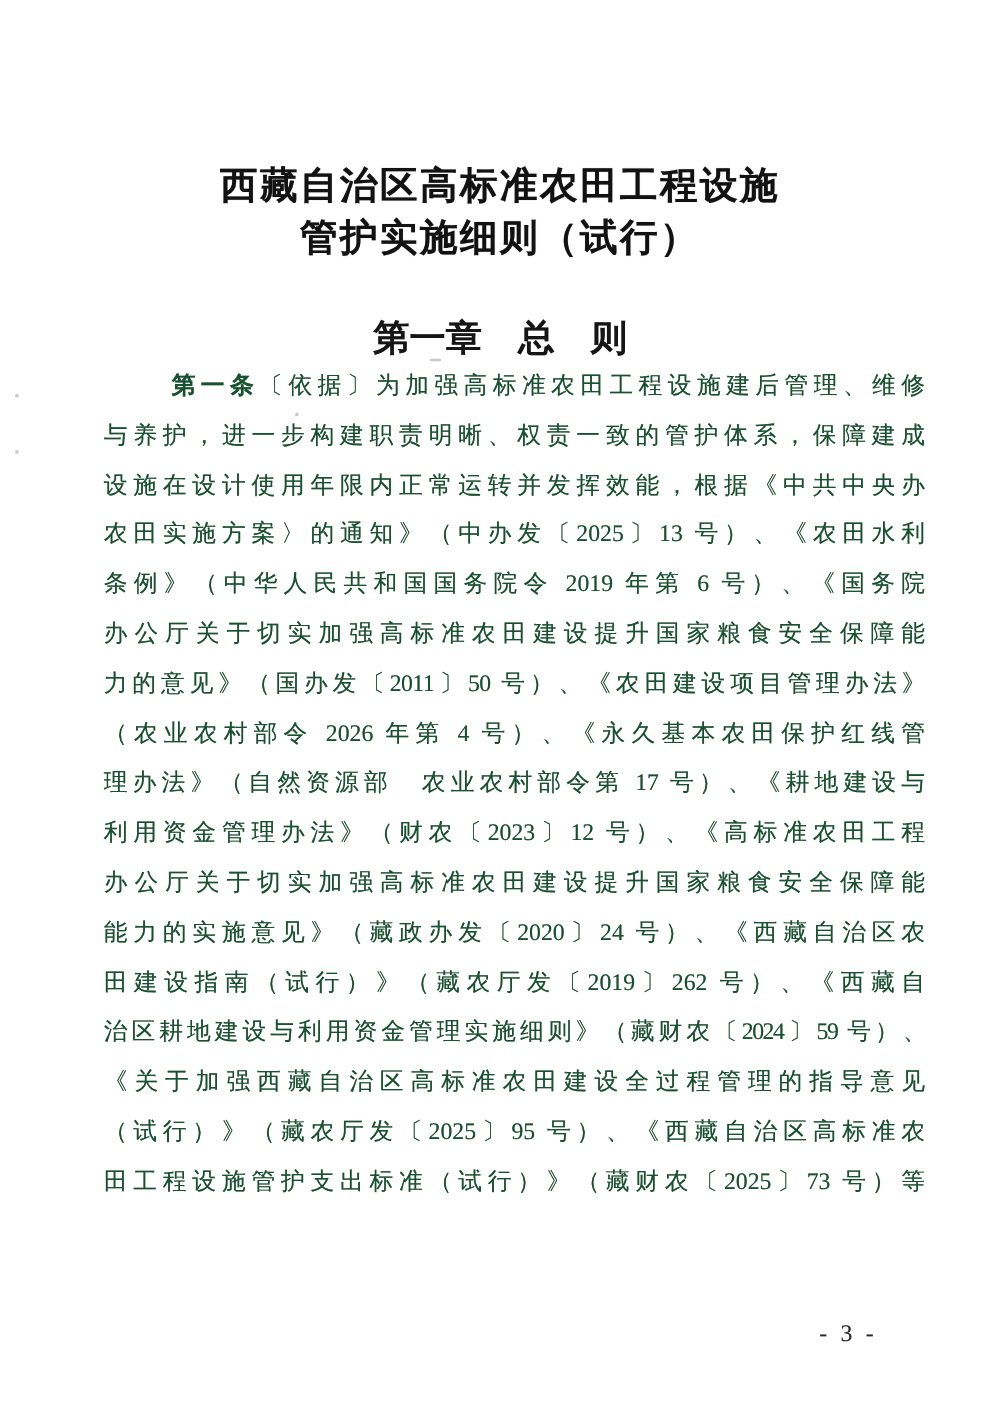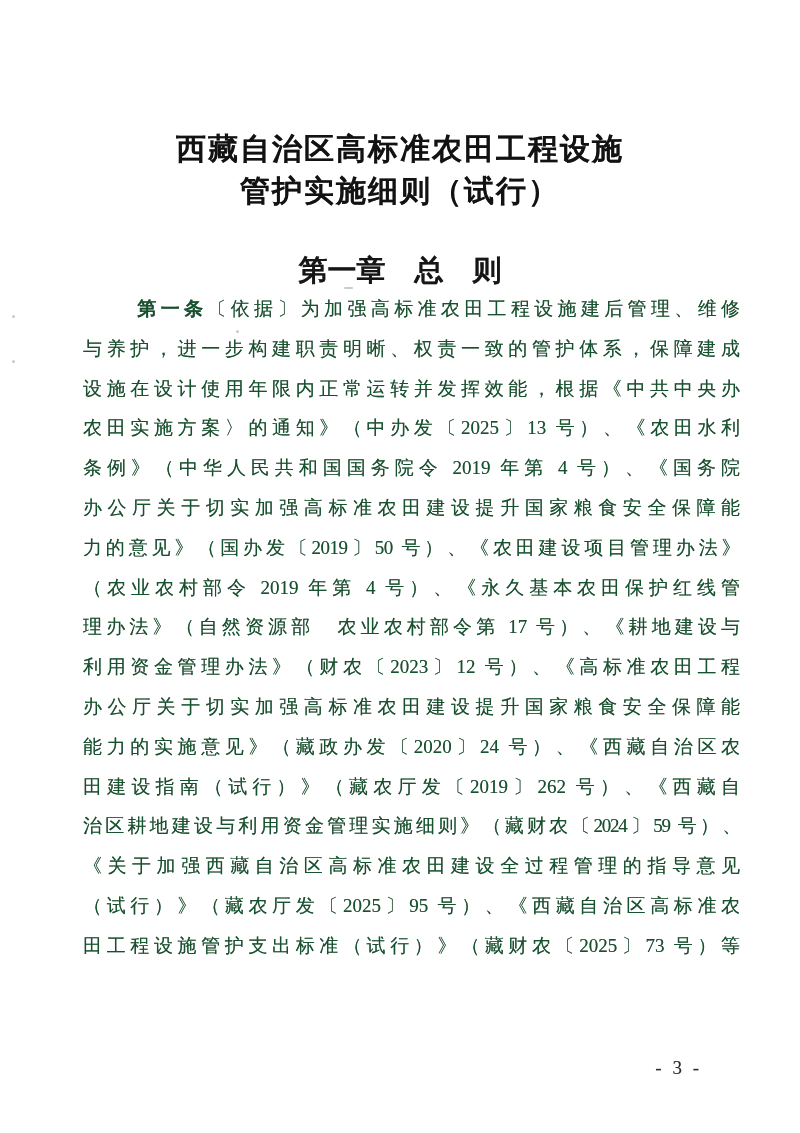--- a/index.html
+++ b/index.html
@@ -86,24 +86,24 @@
     <div>管护实施细则（试行）</div>
   </div>
 
   <div class="chapter">第一章　总　则</div>
 
   <div class="body-text">
       <div class="line"><span class="indent"></span><b>第一条</b><span>〔依据〕为加强高标准农田工程设施建后管理、维修</span></div>
       <div class="line"><span>与养护，进一步构建职责明晰、权责一致的管护体系，保障建成</span></div>
       <div class="line"><span>设施在设计使用年限内正常运转并发挥效能，根据《中共中央办</span></div>
       <div class="line"><span>农田实施方案〉的通知》（中办发〔2025〕13 号）、《农田水利</span></div>
-      <div class="line"><span>条例》（中华人民共和国国务院令 2019 年第 4 号）、《国务院</span></div>
+      <div class="line"><span>条例》（中华人民共和国国务院令 2019 年第 6 号）、《国务院</span></div>
       <div class="line"><span>办公厅关于切实加强高标准农田建设提升国家粮食安全保障能</span></div>
-      <div class="line" style="letter-spacing: -0.5px;"><span>力的意见》（国办发〔2019〕50 号）、《农田建设项目管理办法》</span></div>
-      <div class="line"><span>（农业农村部令 2019 年第 4 号）、《永久基本农田保护红线管</span></div>
+      <div class="line" style="letter-spacing: -0.5px;"><span>力的意见》（国办发〔2011〕50 号）、《农田建设项目管理办法》</span></div>
+      <div class="line"><span>（农业农村部令 2026 年第 4 号）、《永久基本农田保护红线管</span></div>
       <div class="line"><span>理办法》（自然资源部　农业农村部令第 17 号）、《耕地建设与</span></div>
       <div class="line"><span>利用资金管理办法》（财农〔2023〕12 号）、《高标准农田工程</span></div>
       <div class="line"><span>办公厅关于切实加强高标准农田建设提升国家粮食安全保障能</span></div>
       <div class="line"><span>能力的实施意见》（藏政办发〔2020〕24 号）、《西藏自治区农</span></div>
       <div class="line"><span>田建设指南（试行）》（藏农厅发〔2019〕262 号）、《西藏自</span></div>
       <div class="line" style="letter-spacing: -1.2px;"><span>治区耕地建设与利用资金管理实施细则》（藏财农〔2024〕59 号）、</span></div>
       <div class="line"><span>《关于加强西藏自治区高标准农田建设全过程管理的指导意见</span></div>
       <div class="line"><span>（试行）》（藏农厅发〔2025〕95 号）、《西藏自治区高标准农</span></div>
       <div class="line"><span>田工程设施管护支出标准（试行）》（藏财农〔2025〕73 号）等</span></div>
     </div>

